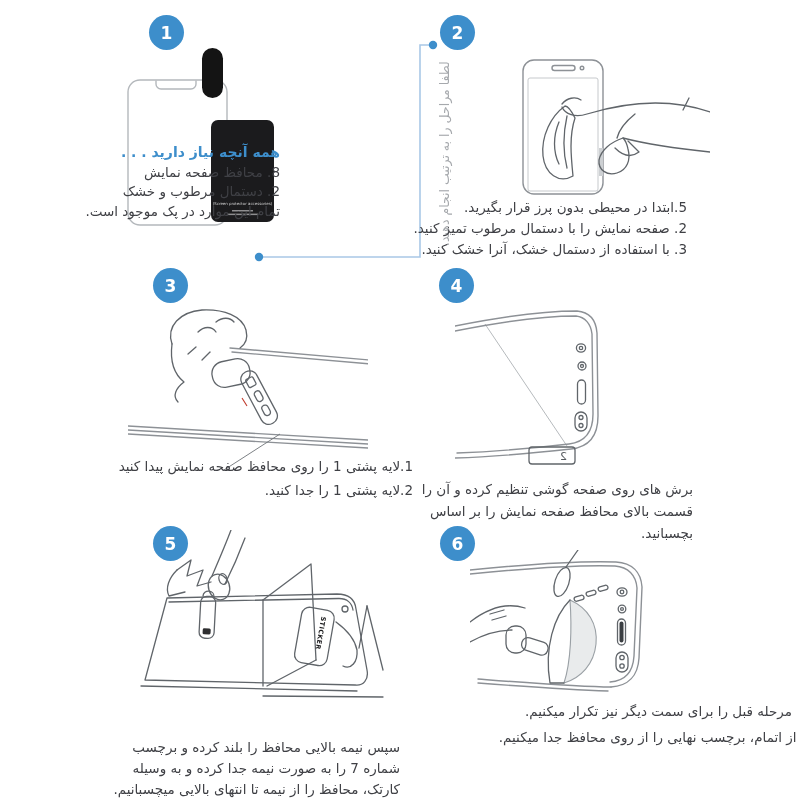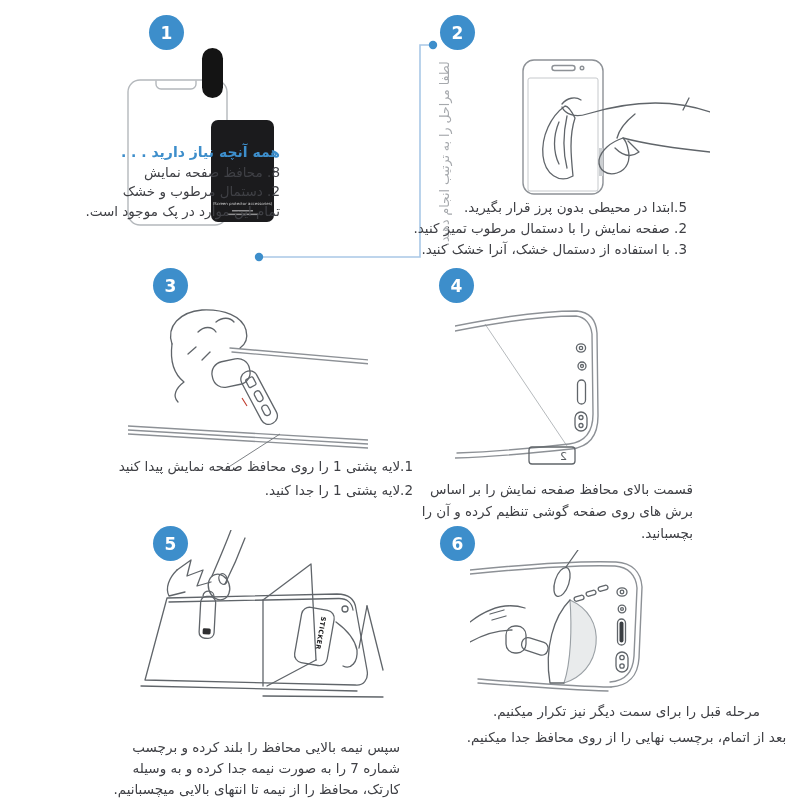--- a/index.html
+++ b/index.html
@@ -11,21 +11,21 @@
     font-family:"DejaVu Sans",sans-serif;color:var(--ink);
   }
   .badge{
     position:absolute;width:35px;height:35px;border-radius:50%;
     background:var(--accent);color:#fff;font-weight:bold;font-size:17px;
     display:flex;align-items:center;justify-content:center;user-select:none;
   }
   .art{position:absolute;}
   .art *{vector-effect:non-scaling-stroke;}
   svg text{font-family:"DejaVu Sans",sans-serif;}
-  .txt{position:absolute;direction:rtl;text-align:right;font-size:13.5px;color:var(--ink);}
+  .txt{position:absolute;direction:rtl;text-align:right;font-size:13.5px;color:var(--ink);margin-left:32px;}
   .txt.center{text-align:center;}
   .h1{color:var(--accent);font-weight:bold;font-size:14px;}
   .lh20 .ln{line-height:19.5px;}
   .lh21 .ln{line-height:21px;}
   .lh22 .ln{line-height:22px;}
   .lh24 .ln{line-height:24px;}
   .lh26 .ln{line-height:26px;}
   .vnote{
     position:absolute;left:437px;top:246px;transform:rotate(-90deg);transform-origin:0 0;
     direction:rtl;white-space:nowrap;color:var(--muted);font-size:12.5px;
@@ -145,22 +145,22 @@
       <circle cx="126" cy="117.5" r="2" class="stroke"></circle>
       <circle cx="126" cy="125.5" r="2" class="stroke"></circle>
     </g>
     <g>
       <rect x="74" y="147" width="46" height="17" rx="3" class="stroke" fill="#fff"></rect>
       <text transform="translate(112,160) scale(-1,1)" font-size="11" fill="#55595d">2</text>
     </g>
   </svg>
 
   <div class="txt lh22" style="right:107px;top:478px">
+    <div class="ln">برش های روی صفحه گوشی تنظیم کرده و آن را</div>
     <div class="ln">قسمت بالای محافظ صفحه نمایش را بر اساس</div>
-    <div class="ln">برش های روی صفحه گوشی تنظیم کرده و آن را</div>
     <div class="ln">بچسبانید.</div>
   </div>
 
   <div class="badge" style="left:153px;top:526px">5</div>
 
   <svg class="art" style="left:115px;top:530px" width="270" height="168" viewBox="0 0 270 168">
     <g>
       <path d="M52,68 L222,64 C234,64 240,70 241,79 L252,140 C254,150 248,156 240,155 L30,150 L52,68 Z" class="stroke" fill="none"></path>
       <path d="M54,72 L224,68.5 C232,68.5 237,73 238,80" class="stroke"></path>
       <circle cx="230" cy="79" r="3" class="stroke"></circle>

